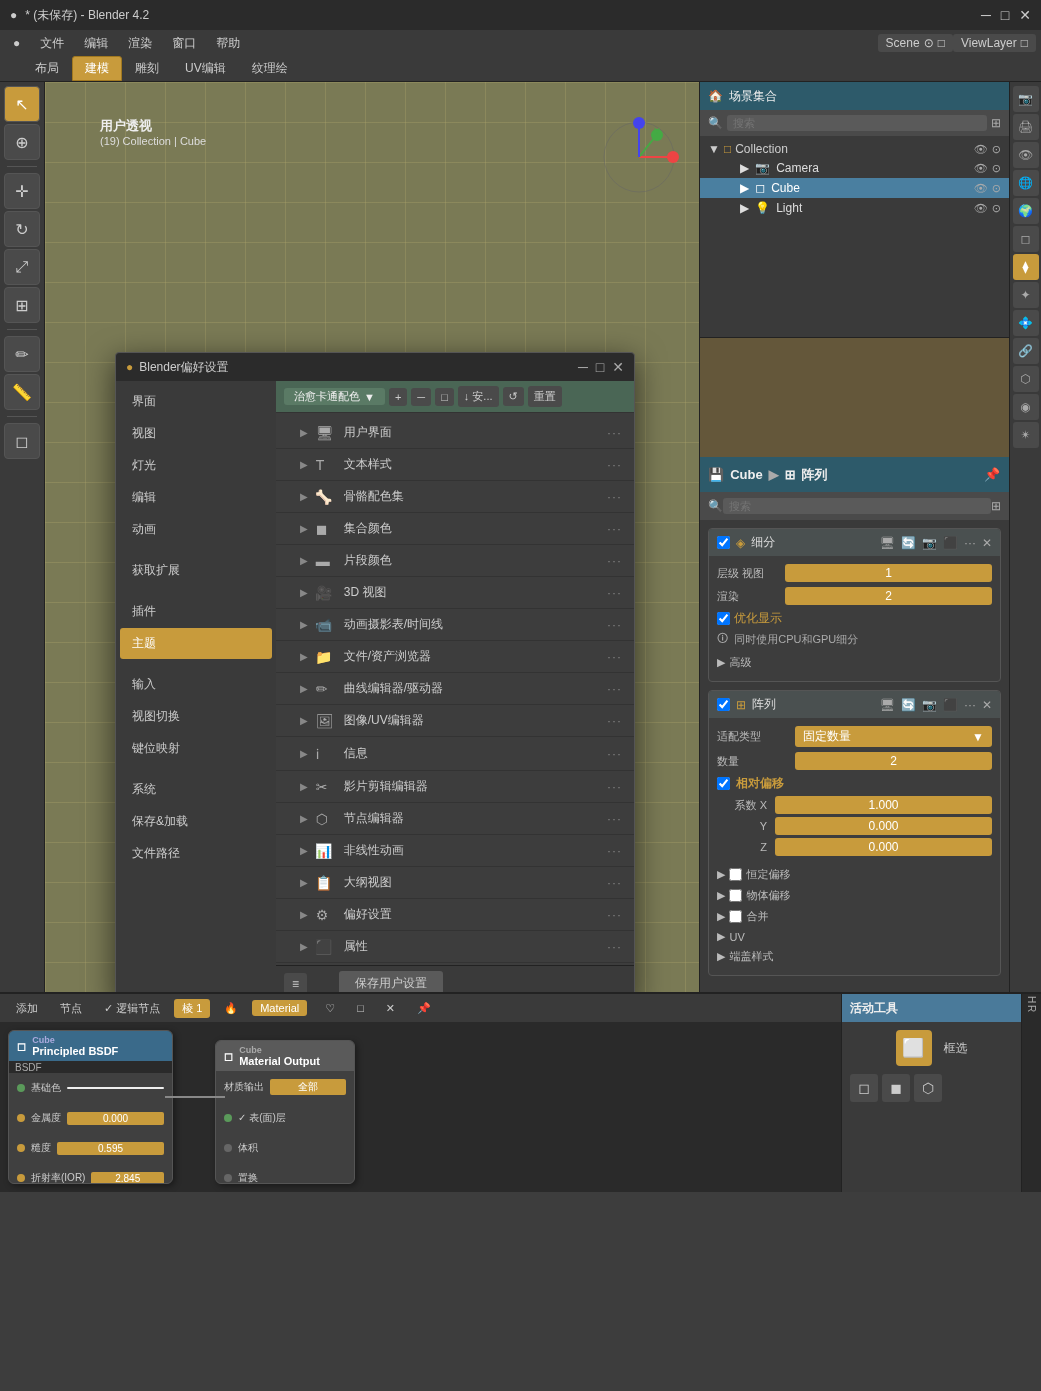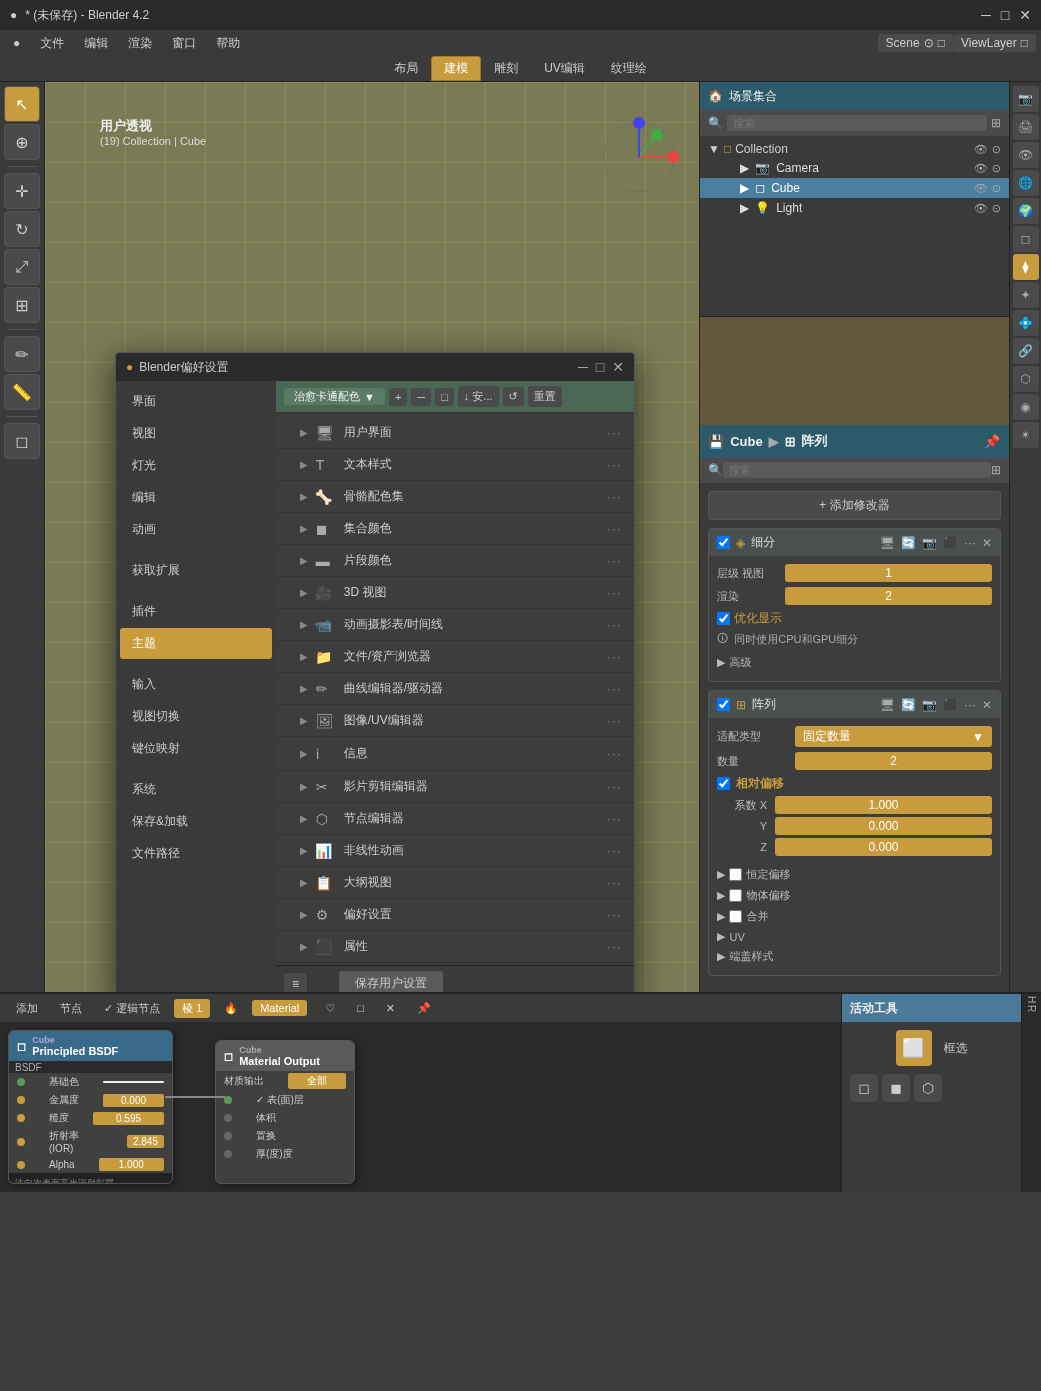--- a/index.html
+++ b/index.html
@@ -47,21 +47,20 @@
 
     
     .workspace-tabs {
       height: 26px;
       background: #3a3a3a;
       display: flex;
       align-items: center;
       padding: 0 22px;
       gap: 2px;
       border-bottom: 1px solid #222;
-      justify-content: center;
     }
     .workspace-tab {
       color: #ccc;
       font-size: 12px;
       padding: 3px 12px;
       cursor: pointer;
       border-radius: 3px 3px 0 0;
       border: 1px solid transparent;
     }
     .workspace-tab.active {
@@ -608,24 +607,24 @@
       color: #fff;
       display: flex;
       align-items: center;
       gap: 6px;
     }
     .node-block-header.bsdf { background: #3a6a8a; }
     .node-block-header.output { background: #5a5a5a; }
     .node-block-row {
       display: flex;
       align-items: center;
-      padding: 2px 8px;
+      padding: 8px 8px;
       font-size: 10px;
       color: #ccc;
-      gap: 24px;
+      gap: 6px;
     }
     .node-dot {
       width: 8px;
       height: 8px;
       border-radius: 50%;
       background: #c89b3c;
       flex-shrink: 0;
     }
     .node-dot.green { background: #5a9a5a; }
     .node-dot.gray { background: #666; }
@@ -1095,21 +1094,20 @@
       <span style="color:#aaa; margin-left:auto; cursor:pointer;">📌</span>
     </div>
 
     <div class="properties-search">
       <span style="color:#aaa;">🔍</span>
       <input type="text" style="background: rgb(90, 90, 90); border: none; color: rgb(204, 204, 204); font-size: 11px; padding: 2px 6px; border-radius: 3px; flex: 1 1 0%;" placeholder="搜索">
       <span style="color:#aaa; cursor:pointer;">⊞</span>
     </div>
 
     <div class="modifier-section">
-      <div class="add-modifier-btn">+ 添加修改器</div>
 
       <div class="modifier-block">
         <div class="modifier-header">
           <input type="checkbox" checked="" style="margin: 0px;">
           <span style="color:#c89b3c;">◈</span>
           <span>细分</span>
           <div class="modifier-actions">
             <span style="cursor:pointer;">🖥</span>
             <span style="cursor:pointer;">🔄</span>
             <span style="cursor:pointer;">📷</span>

